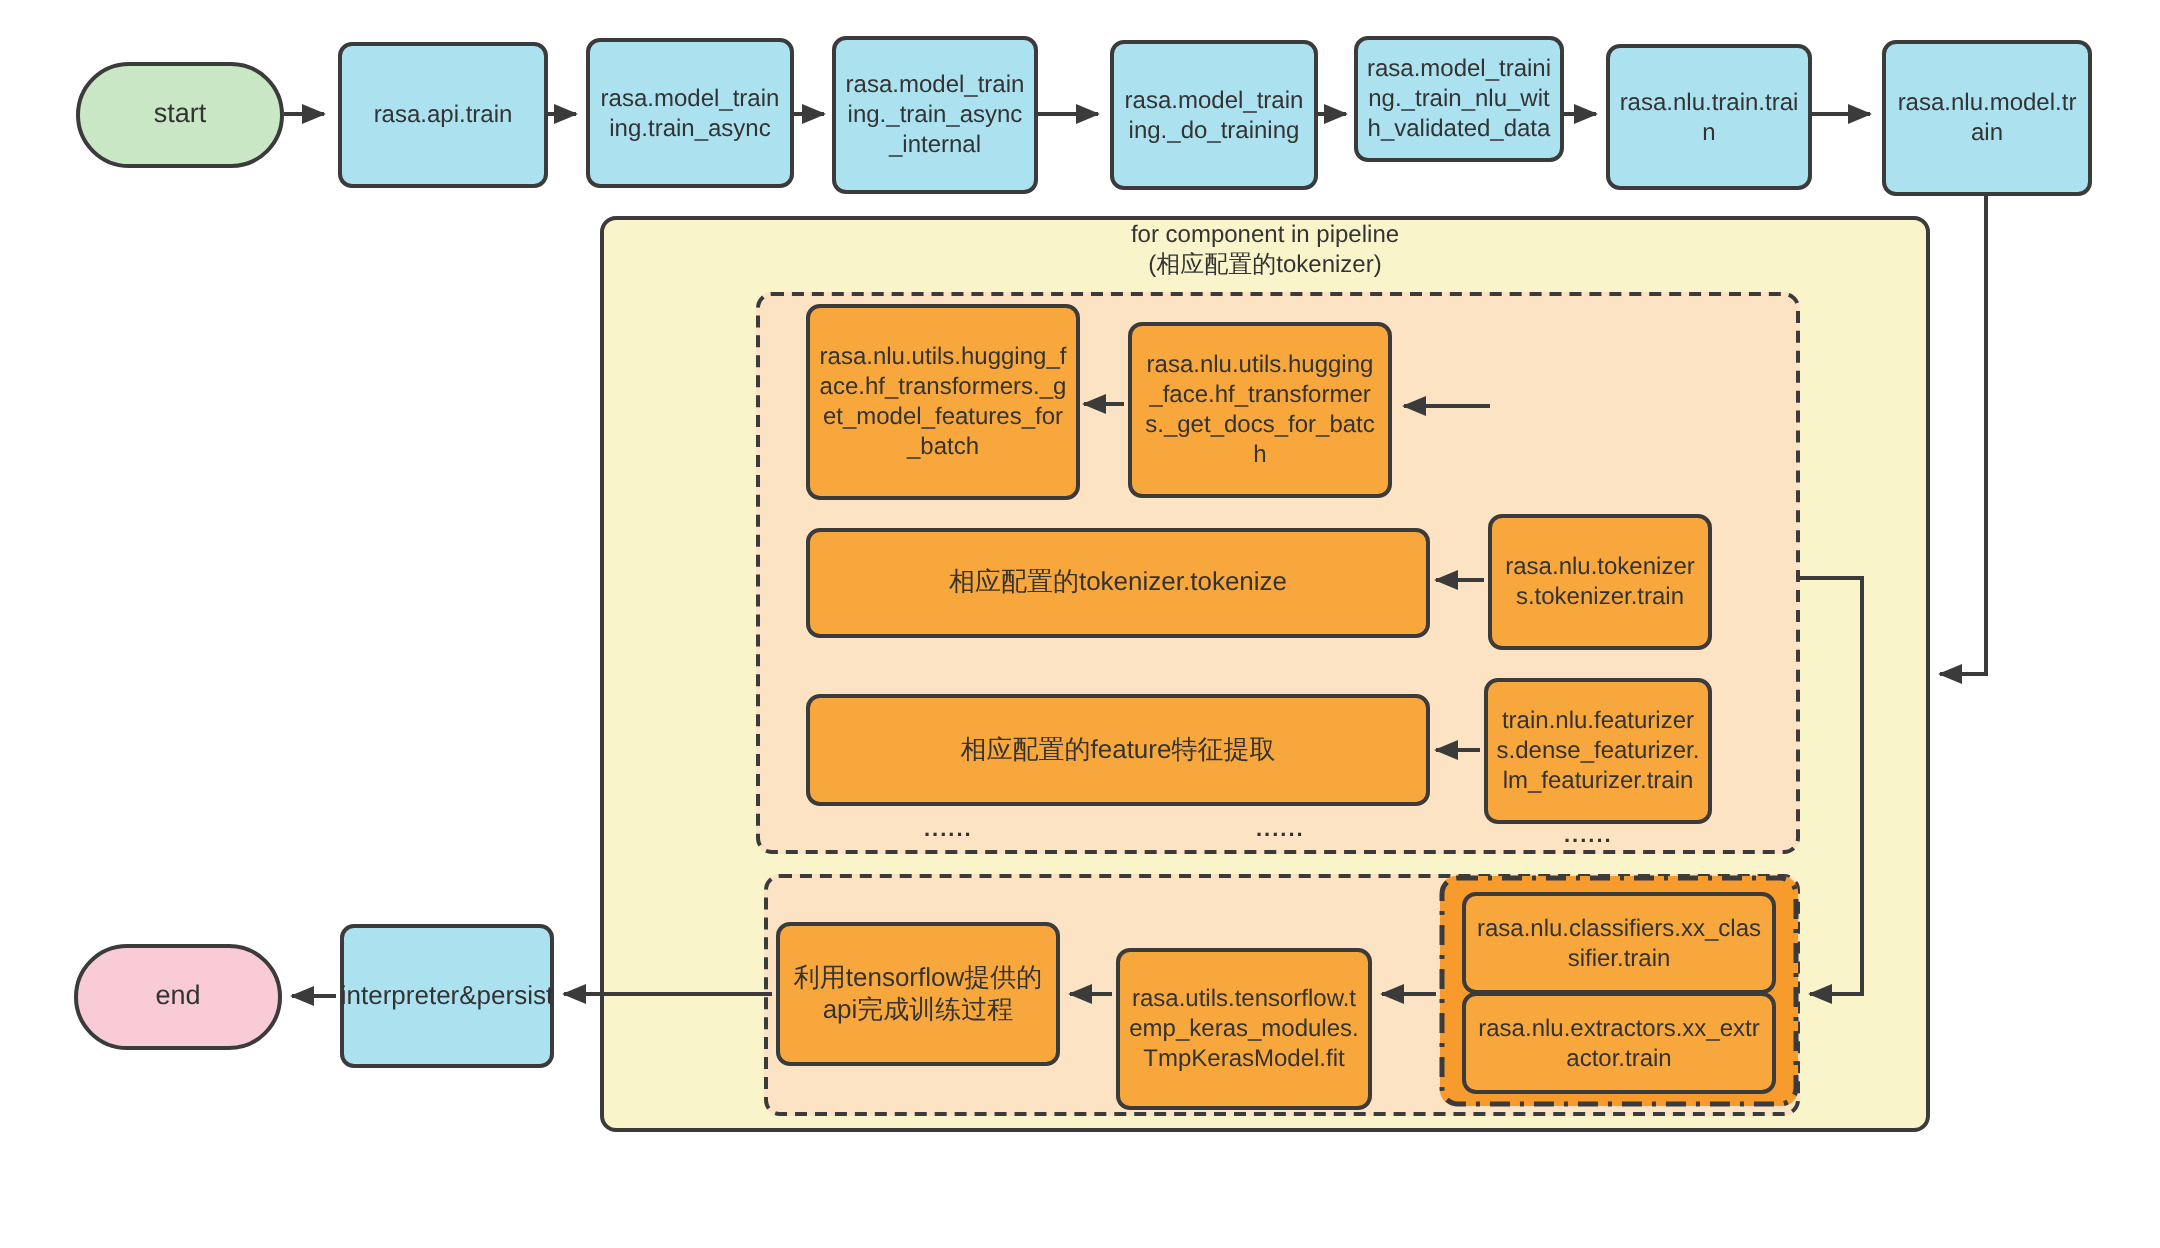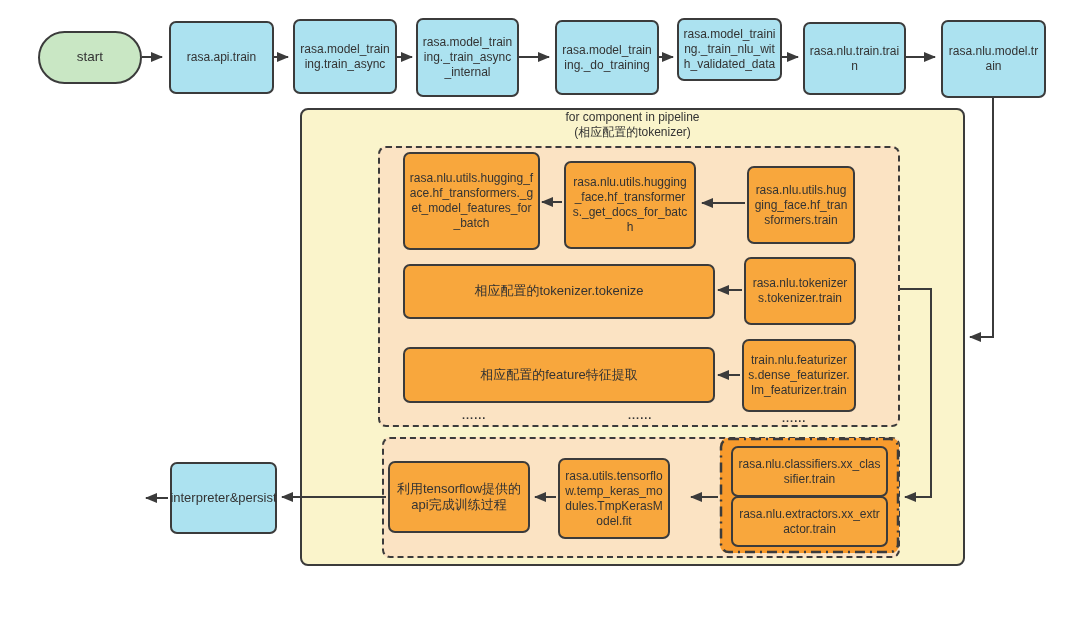--- a/index.html
+++ b/index.html
@@ -86,28 +86,28 @@
   <div class="node cyan" style="left:169px;top:21px;width:105px;height:73px;">rasa.api.train</div>
   <div class="node cyan" style="left:293px;top:19px;width:104px;height:75px;">rasa.model_training.train_async</div>
   <div class="node cyan" style="left:416px;top:18px;width:103px;height:79px;">rasa.model_training._train_async_internal</div>
   <div class="node cyan" style="left:555px;top:20px;width:104px;height:75px;">rasa.model_training._do_training</div>
   <div class="node cyan" style="left:677px;top:18px;width:105px;height:63px;">rasa.model_training._train_nlu_with_validated_data</div>
   <div class="node cyan" style="left:803px;top:22px;width:103px;height:73px;">rasa.nlu.train.train</div>
   <div class="node cyan" style="left:941px;top:20px;width:105px;height:78px;">rasa.nlu.model.train</div>
 
   <div class="node orange" style="left:403px;top:152px;width:137px;height:98px;">rasa.nlu.utils.hugging_face.hf_transformers._get_model_features_for_batch</div>
   <div class="node orange" style="left:564px;top:161px;width:132px;height:88px;">rasa.nlu.utils.hugging_face.hf_transformers._get_docs_for_batch</div>
-  <div class="node orange" style="left:747px;top:166px;width:108px;height:78px;">rasa.nlu.utils.hugging_face.hf_transformers.train</div>
 
   <div class="node orange cn" style="left:403px;top:264px;width:312px;height:55px;">相应配置的tokenizer.tokenize</div>
   <div class="node orange" style="left:744px;top:257px;width:112px;height:68px;">rasa.nlu.tokenizers.tokenizer.train</div>
 
   <div class="node orange cn" style="left:403px;top:347px;width:312px;height:56px;">相应配置的feature特征提取</div>
   <div class="node orange" style="left:742px;top:339px;width:114px;height:73px;">train.nlu.featurizers.dense_featurizer.lm_featurizer.train</div>
 
   <div class="node orange cn" style="left:388px;top:461px;width:142px;height:72px;">利用tensorflow提供的api完成训练过程</div>
-  <div class="node orange" style="left:558px;top:458px;width:112px;height:81px;">rasa.utils.tensorflow.temp_keras_modules.TmpKerasModel.fit</div>
+  <div class="node orange" style="left:558px;top:474px;width:128px;height:81px;">rasa.utils.tensorflow.temp_keras_modules.TmpKerasModel.fit</div>
   <div class="node orange" style="left:731px;top:446px;width:157px;height:51px;">rasa.nlu.classifiers.xx_classifier.train</div>
   <div class="node orange" style="left:731px;top:496px;width:157px;height:51px;">rasa.nlu.extractors.xx_extractor.train</div>
 
   <div class="node cyan cn" style="left:170px;top:462px;width:107px;height:72px;">interpreter&amp;persist</div>
+  <div class="node pink stadium" style="left:37px;top:472px;width:104px;height:53px;">end</div>
 
 </div>
 
 </body></html>

